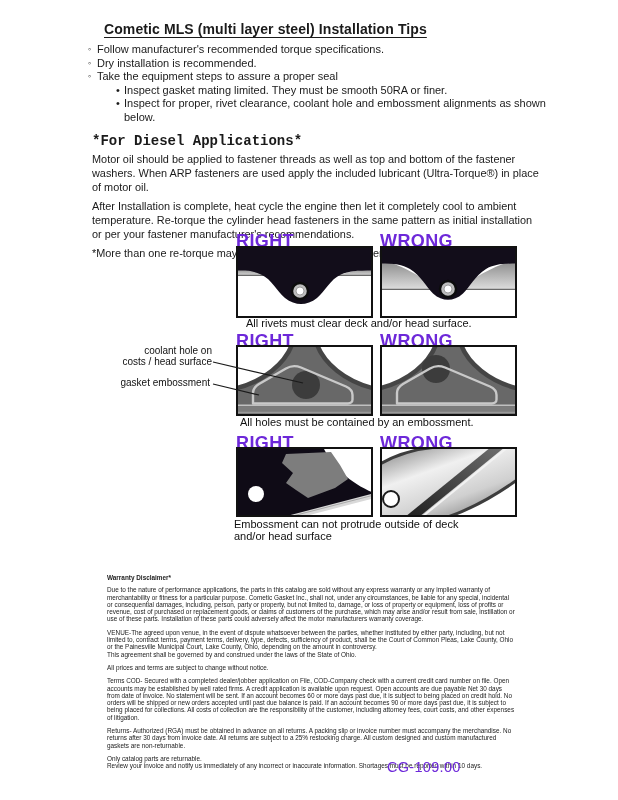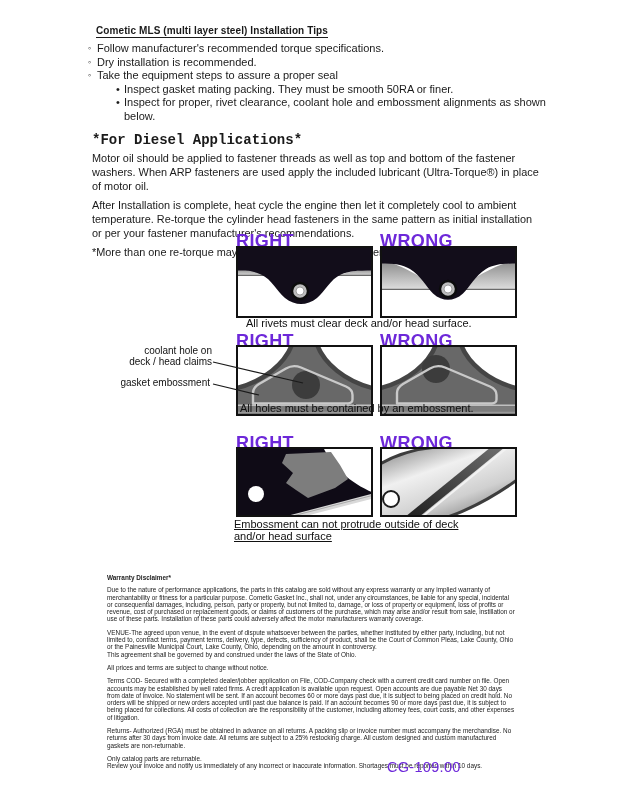--- a/index.html
+++ b/index.html
@@ -1,20 +1,20 @@
 <!DOCTYPE html>
 <html><head>
 <meta charset="utf-8">
 <style>
   html,body{margin:0;padding:0;background:#ffffff;}
   .page{position:relative;width:618px;height:800px;background:#fff;overflow:hidden;
         font-family:"Liberation Sans",sans-serif;color:#1a1a1a;}
   
   .content{position:absolute;left:88px;top:20px;width:470px;}
-  .title{display:inline-block;margin:0 0 6px 8px;font-size:10px;font-weight:bold;
+  .title{display:inline-block;margin:0 0 6px 16px;font-size:14px;font-weight:bold;
          text-decoration:underline;text-underline-offset:3px;letter-spacing:.1px;}
   .tip-line{display:flex;font-size:11px;line-height:13.6px;}
   .tip-line .bullet{flex:none;width:9px;font-size:9px;line-height:13.6px;}
   .sub-tips{margin-left:28px;}
   .sub-tips .bullet{width:8px;font-size:11px;}
   .h2{margin:10px 0 0 4px;font-size:14px;font-weight:bold;line-height:13px;font-family:Liberation Mono, monospace;}
   .para{margin:4.5px 0 0 4px;width:452px;font-size:10.9px;line-height:14px;}
   .note{margin-top:5px;}
   
   .dlabel{position:absolute;width:137px;text-align:left;font-size:18px;font-weight:600;
@@ -45,21 +45,21 @@
       <span class="bullet">◦</span>
       <span>Dry installation is recommended.</span>
     </div>
     <div class="tip-line">
       <span class="bullet">◦</span>
       <span>Take the equipment steps to assure a proper seal</span>
     </div>
     <div class="sub-tips">
       <div class="tip-line">
         <span class="bullet">•</span>
-        <span>Inspect gasket mating packing.  They must be smooth 50RA or finer.</span>
+        <span>Inspect gasket mating limited.  They must be smooth 50RA or finer.</span>
       </div>
       <div class="tip-line">
         <span class="bullet">•</span>
         <span>Inspect for proper, rivet clearance, coolant hole and embossment alignments as shown below.</span>
       </div>
     </div>
 
     <div class="h2">*For Diesel Applications*</div>
     <p class="para">Motor oil should be applied to fastener threads as well as top and bottom of the fastener washers. When ARP fasteners are used apply the included lubricant (Ultra-Torque®) in place of motor oil.</p>
     <p class="para">After Installation is complete, heat cycle the engine then let it completely cool to ambient temperature. Re-torque the cylinder head fasteners in the same pattern as initial installation or per your fastener manufacturer's recommendations.</p>
@@ -107,21 +107,21 @@
     </svg>
   </div>
 
   <div class="caption" style="left:234px;top:318px;margin-left:12px;">All rivets must clear deck and/or head surface.</div>
 
   <div class="dlabel" style="left:236px;top:331px;">RIGHT</div>
   <div class="dlabel" style="left:380px;top:331px;">WRONG</div>
 
   <div class="sidelabel" style="left:112px;top:346px;width:100px;text-align:right;">
     <span>coolant hole on</span><br>
-    <span>deck / head claims</span>
+    <span>costs / head surface</span>
   </div>
   <div class="sidelabel" style="left:98px;top:378px;width:112px;">gasket embossment</div>
 
   <div class="panel" style="left:236px;top:345px;">
     <svg width="137" height="71" viewBox="0 0 137 71">
       <rect width="137" height="71" fill="#fff"></rect>
       <path d="M0,43 C28,37 50,18 57,0 L80,0 C87,18 109,37 137,43 L137,71 H0 Z" fill="#686868"></path>
       <path d="M-3,44 C28,37 50,18 57,-3" stroke="#454545" stroke-width="4.5" fill="none"></path>
       <path d="M140,44 C109,37 87,18 80,-3" stroke="#454545" stroke-width="4.5" fill="none"></path>
       <rect x="0" y="59.5" width="137" height="1.6" fill="#c0c0c0"></rect>
@@ -141,21 +141,21 @@
       <path d="M140,44 C109,37 87,18 80,-3" stroke="#454545" stroke-width="4.5" fill="none"></path>
       <rect x="0" y="59.5" width="137" height="1.6" fill="#c0c0c0"></rect>
       <rect x="0" y="61.1" width="137" height="9.9" fill="#7c7c7c"></rect>
       <rect x="0" y="66.8" width="137" height="1" fill="#a2a2a2"></rect>
       <circle cx="56" cy="24" r="14" fill="#3c3c3c"></circle>
       <path d="M17,58.5 V48 C17,44 19,41.5 23,39 L50,23.5 C55,20.5 60,20.5 65,22.5 L110,41.5 C114.5,43.5 116.5,46.5 116.5,50 L116.5,54.5 C116.5,57 114.5,58.5 112,58.5 Z" stroke="#c9c9c9" stroke-width="2.4" fill="none" stroke-linejoin="round"></path>
       <rect x="1" y="1" width="135" height="69" fill="none" stroke="#111" stroke-width="2"></rect>
     </svg>
   </div>
 
-  <div class="caption" style="left:240px;top:403px;">All holes must be contained by an embossment.</div>
+  <div class="caption" style="left:240px;top:417px;">All holes must be contained by an embossment.</div>
 
   <div class="dlabel" style="left:236px;top:433px;">RIGHT</div>
   <div class="dlabel" style="left:380px;top:433px;">WRONG</div>
 
   <div class="panel" style="left:236px;top:447px;">
     <svg width="137" height="70" viewBox="0 0 137 70">
       <rect width="137" height="70" fill="#fff"></rect>
       <path d="M46,72 L139,48" stroke="#d9d9d9" stroke-width="6"></path>
       <path d="M0,0 H87 C96,19 114,36 137,45.5 L137,46.5 L47,70 H0 Z" fill="#0f0b16"></path>
       <path d="M47,71.5 L138,48" stroke="#a8a8a8" stroke-width="1"></path>
@@ -183,21 +183,21 @@
       <path d="M0,17 Q24,3 56,0 L137,0 V33 Q102,58 68,70 L0,70 Z" fill="url(#d3w-band)"></path>
       <path d="M0,17 Q24,3 56,0" stroke="#3d3d3d" stroke-width="3" fill="none"></path>
       <path d="M137,33 Q102,58 68,70" stroke="#3d3d3d" stroke-width="3" fill="none"></path>
       <path d="M25,70 L111,0 H125 L39,70 Z" fill="url(#d3w-stripe)"></path>
       <path d="M128,0 L42,70" stroke="#f2f2f2" stroke-width="2"></path>
       <circle cx="11" cy="52" r="8" fill="#fff" stroke="#1c1c1c" stroke-width="2"></circle>
       <rect x="1" y="1" width="135" height="68" fill="none" stroke="#111" stroke-width="2"></rect>
     </svg>
   </div>
 
-  <div class="caption" style="left:234px;top:519px;width:240px;text-decoration:underline;">
+  <div class="caption" style="left:234px;top:519px;width:240px;">
     <span>Embossment can not protrude outside of deck</span><br>
     <span>and/or head surface</span>
   </div>
 
   <svg class="overlay" width="618" height="800" viewBox="0 0 618 800">
     <line x1="213" y1="362" x2="303" y2="383" stroke="#1a1a1a" stroke-width="1.2"></line>
     <line x1="213" y1="384" x2="259" y2="395" stroke="#1a1a1a" stroke-width="1.2"></line>
   </svg>
 
   <div class="warranty">

